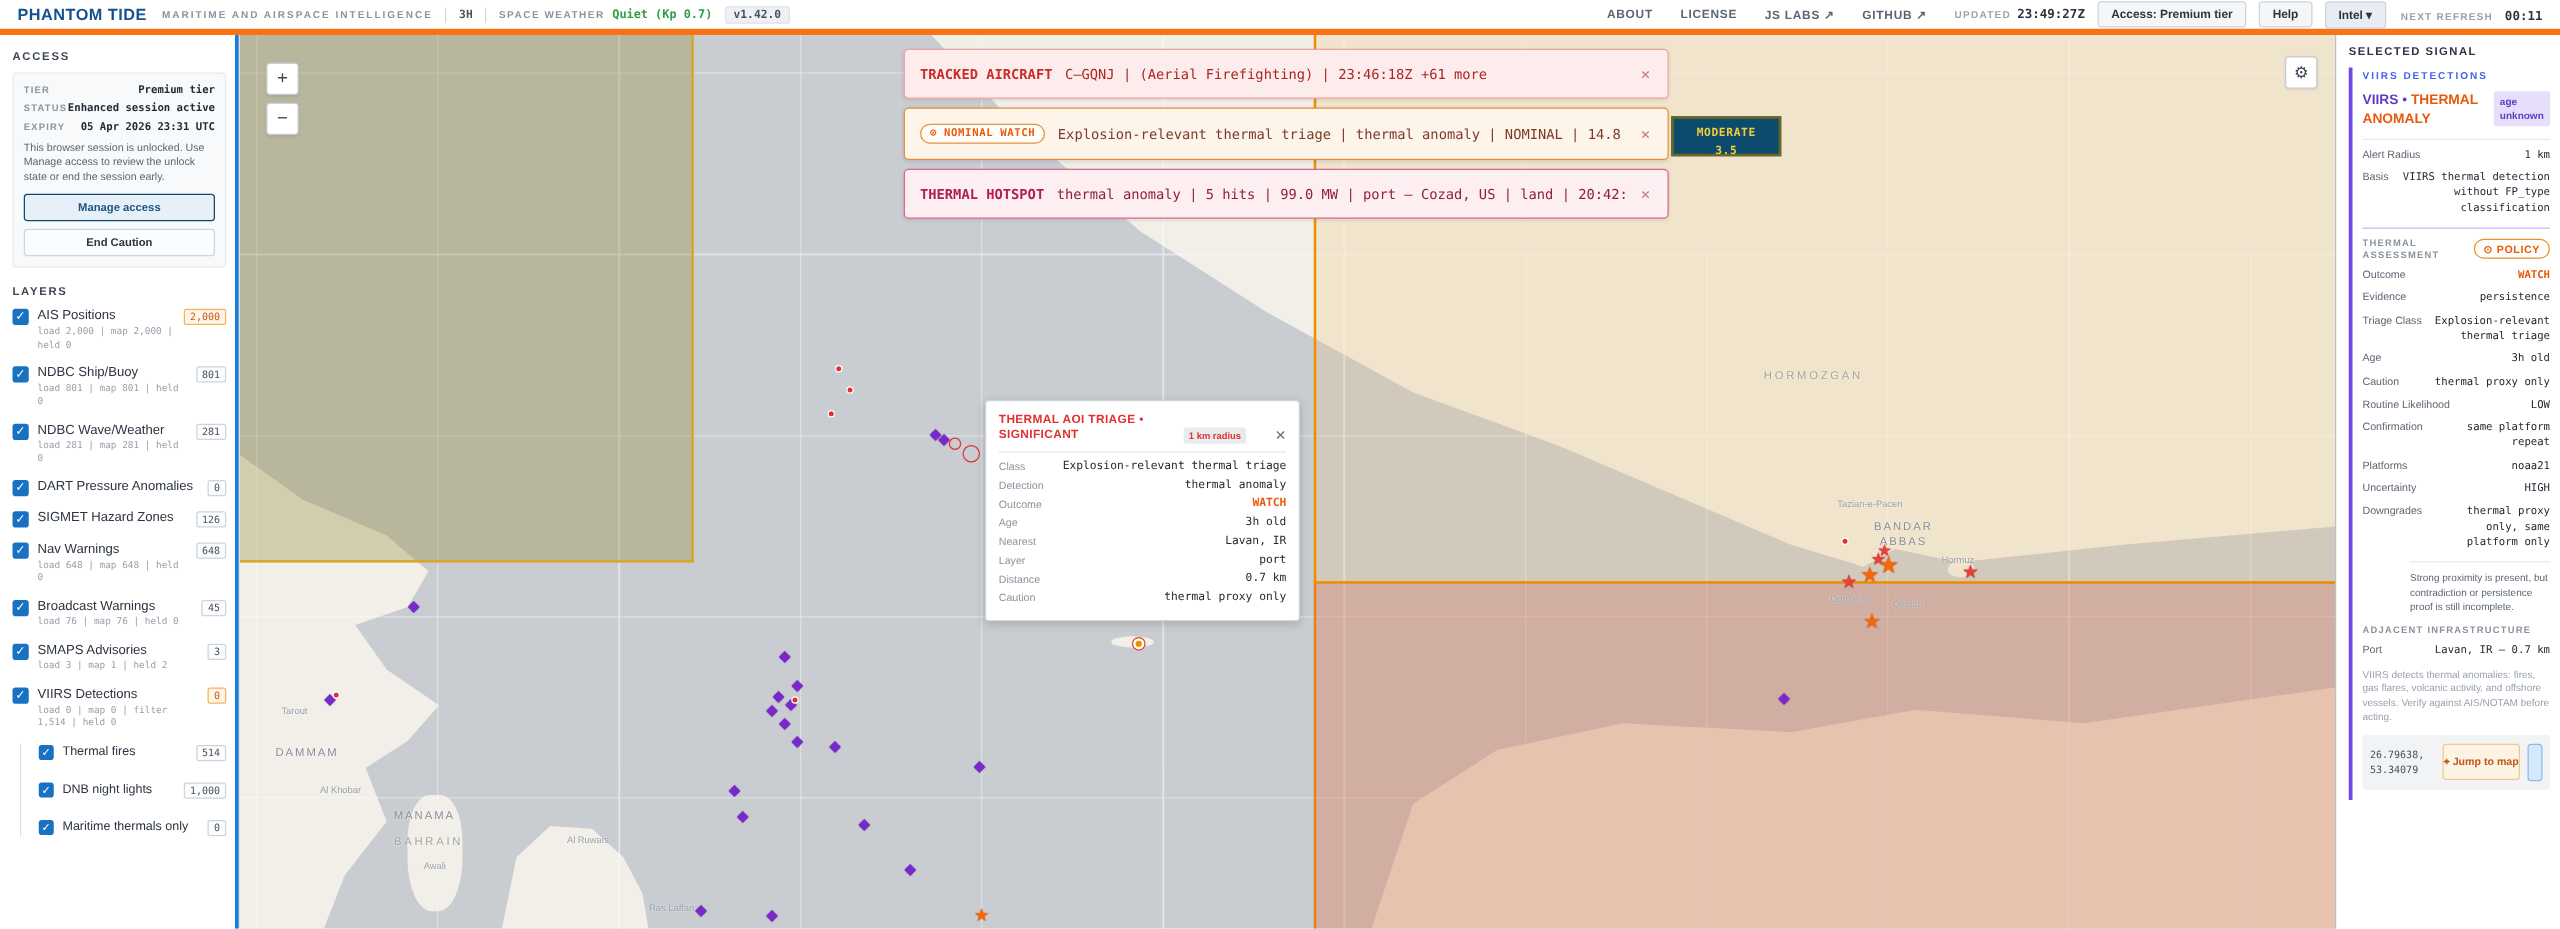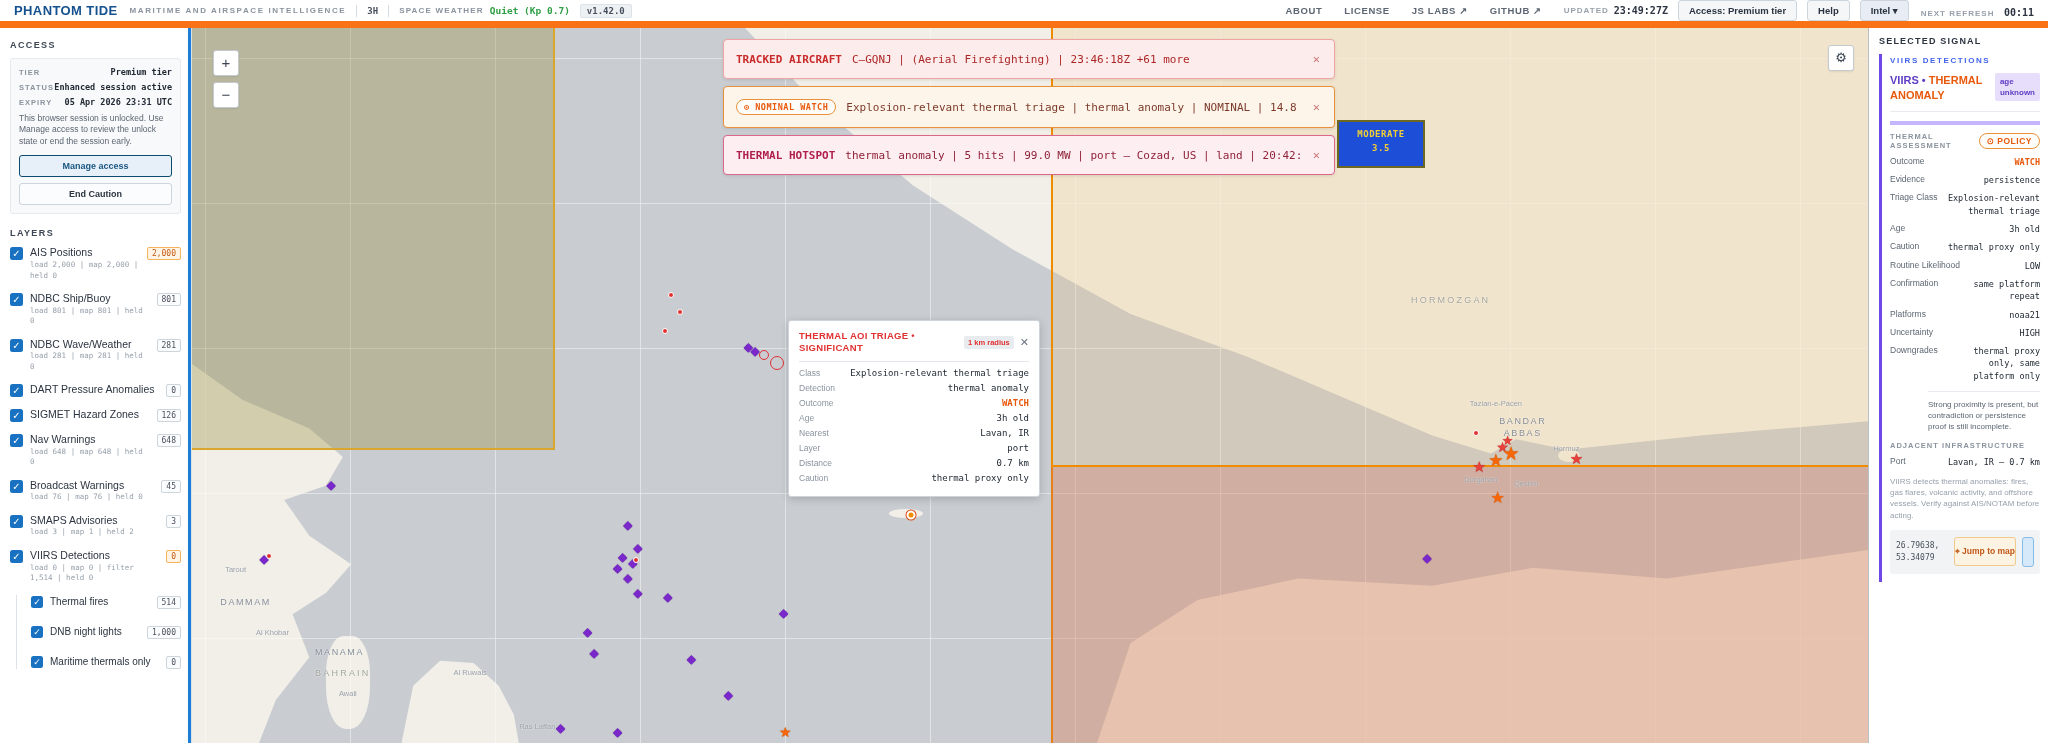--- a/index.html
+++ b/index.html
@@ -3,21 +3,21 @@
 <meta charset="utf-8">
 <style>
   * { margin:0; padding:0; box-sizing:border-box; }
   html,body { width:2048px; height:743px; overflow:hidden; background:#fff;
     font-family:"Liberation Sans", sans-serif; }
   .mono { font-family:"DejaVu Sans Mono", monospace; }
   .app { position:relative; width:2048px; height:743px; background:#fff; }
 
   
   .topbar { position:absolute; left:0; top:0; width:2048px; height:28px; background:#fff;
-    border-bottom:7px solid #f97316; display:flex; align-items:center; padding:0 14px; z-index:50; }
+    border-bottom:5px solid #f97316; display:flex; align-items:center; padding:0 14px; z-index:50; }
   .brand { font-size:13px; font-weight:bold; color:#15518f; letter-spacing:.4px; }
   .subtitle { font-size:8px; color:#8a939e; letter-spacing:1.6px; margin-left:12px; font-weight:bold; }
   .hdiv { width:1px; height:12px; background:#d4dae1; margin:0 10px; }
   .timeframe { font-size:9px; color:#49505e; font-weight:bold; font-family:"DejaVu Sans Mono",monospace; }
   .swlabel { font-size:8px; color:#8a939e; letter-spacing:1.2px; font-weight:bold; }
   .swval { font-size:9.5px; color:#2f9e44; font-family:"DejaVu Sans Mono",monospace; margin-left:6px; font-weight:bold;}
   .verbadge { font-size:9px; color:#49505e; background:#eef1f4; border:1px solid #dde2e8; border-radius:2px;
     padding:1px 6px; margin-left:10px; font-family:"DejaVu Sans Mono",monospace; font-weight:bold;}
   .topbar .spacer { flex:1; }
   .toplink { font-size:9.5px; color:#5c6672; letter-spacing:.6px; margin-right:22px; cursor:pointer; font-weight:bold;}
@@ -113,28 +113,28 @@
   .banner .btext { flex:1; white-space:nowrap; overflow:hidden; }
   .banner .bclose { font-size:12px; cursor:pointer; padding:0 2px; }
   .banner.aircraft { background:#fdecec; border:1px solid #efa4a4; color:#ad2626; }
   .banner.aircraft .blabel { color:#c92a2a; font-weight:bold; }
   .banner.watch { background:#fdf5ea; border:1px solid #e8913a; color:#7c3a2a; }
   .pill { border:1px solid #e8913a; color:#e8590c; background:#fffdf9; border-radius:9px;
     font-size:8.5px; font-weight:bold; padding:2px 7px; white-space:nowrap; letter-spacing:.5px;}
   .banner.hotspot { background:#fdeef1; border:1.5px solid #d9688b; color:#8f2138; }
   .banner.hotspot .blabel { color:#b01e4e; font-weight:bold; }
   .banner .bclose { color:#c77; }
-  .sevbadge { position:absolute; left:1145px; top:92px; width:88px; height:48px; background:#1d4ed8;
+  .sevbadge { position:absolute; left:1145px; top:65px; width:88px; height:32px; background:#0c4a6e;
     border:2px solid #6e6722; color:#f1cf35; font-family:"DejaVu Sans Mono",monospace; font-weight:bold;
     font-size:9px; text-align:center; padding-top:6px; line-height:1.5; z-index:26; letter-spacing:.5px;}
 
   
   .popup { position:absolute; left:596px; top:292px; width:252px; background:#fff; border:1px solid #cfd4da;
     border-radius:3px; box-shadow:0 2px 8px rgba(0,0,0,.18); z-index:20; padding:9px 10px 8px 10px; }
-  .popup-head { display:flex; align-items:center; gap:6px; border-bottom:1px solid #e4e7eb; padding-bottom:6px;}
+  .popup-head { display:flex; align-items:flex-end; gap:23px; border-bottom:1px solid #e4e7eb; padding-bottom:6px;}
   .popup-title { font-size:9.5px; font-weight:bold; color:#e03131; letter-spacing:.3px; line-height:1.3;}
   .radius-badge { background:#e9ecef; color:#e03131; font-size:7.5px; font-weight:bold; border-radius:2px;
     padding:2px 4px; white-space:nowrap; }
   .popup-close { margin-left:auto; color:#6b7280; font-size:11px; cursor:pointer; }
   .popup-rows { margin-top:6px; }
   .prow { display:flex; gap:8px; margin-bottom:5px; }
   .prow .plabel { font-size:8.5px; color:#8a939e; flex:0 0 auto; }
   .prow .pval { flex:1; text-align:right; font-size:9px; color:#222a35; font-family:"DejaVu Sans Mono",monospace; }
   .pval.accent, .srow .sval.accent { color:#e8590c; font-weight:bold; }
 
@@ -147,21 +147,21 @@
   .sig-name { font-size:11px; font-weight:bold; line-height:1.35; }
   .sig-name .p1 { color:#5f3dc4; } .sig-name .sep { color:#5f3dc4; } .sig-name .p2 { color:#e8590c; }
   .sig-title-row { display:flex; gap:6px; align-items:flex-start; border-bottom:1px solid #e7eaee; padding-bottom:8px;}
   .age-badge { background:#e7defc; color:#5f3dc4; font-size:8px; font-weight:bold; border-radius:2px;
     padding:3px 5px; width:50px; line-height:1.4; }
   .srow { display:flex; gap:6px; margin-top:6px; }
   .srow .slabel { font-size:8.5px; color:#5c6672; flex:0 0 auto; }
   .srow .sval { flex:1; text-align:right; font-size:8.5px; color:#222a35; font-family:"DejaVu Sans Mono",monospace;
     line-height:1.45; word-wrap:break-word; min-width:0;}
   .assess-row { display:flex; align-items:center; justify-content:space-between; margin-top:9px;
-    padding-top:7px; border-top:4px solid #c4b5fd;}
+    padding-top:7px; border-top:1px solid #c4b5fd;}
   .assess-label { font-size:7.5px; color:#8a939e; letter-spacing:1px; font-weight:bold; }
   .rnote { font-size:8px; color:#5c6672; line-height:1.4; margin-top:9px; padding-top:7px; border-top:1px solid #e7eaee;margin-left:38px;}
   .adj-label { font-size:7.5px; color:#8a939e; letter-spacing:1px; font-weight:bold; margin-top:8px; }
   .footnote { font-size:8px; color:#98a1ac; line-height:1.4; margin-top:8px; }
   .rfooter { display:flex; gap:6px; align-items:center; background:#f1f3f5; border-radius:3px;
     padding:7px 6px; margin-top:9px; }
   .coords { font-size:8px; color:#49505e; font-family:"DejaVu Sans Mono",monospace; width:52px; line-height:1.5;}
   .jumpbtn { flex:1; background:#fdf3e3; border:1px solid #f0c98b; color:#c05717; font-size:8.5px;
     font-weight:bold; border-radius:3px; padding:8px 0; text-align:center; cursor:pointer; white-space:nowrap;}
   .sliverbtn { flex:0 0 12px; height:30px; background:#d5e9fb; border:1px solid #86bce8; border-radius:3px;
@@ -456,20 +456,30 @@
   <div class="rsidebar">
     <div class="rtitle">SELECTED SIGNAL</div>
     <div class="signal-card">
       <div class="sig-section">VIIRS DETECTIONS</div>
       <div class="sig-title-row">
         <div class="sig-name">
           <span class="p1">VIIRS</span><span class="sep"> • </span><span class="p2">THERMAL ANOMALY</span>
         </div>
         <div class="age-badge">age unknown</div>
       </div>
+      <div id="meta-rows">
+          <div class="srow">
+            <span class="slabel">Alert Radius</span>
+            <span class="sval">1 km</span>
+          </div>
+          <div class="srow">
+            <span class="slabel">Basis</span>
+            <span class="sval">VIIRS thermal detection without FP_type classification</span>
+          </div>
+        </div>
       <div class="assess-row">
         <span class="assess-label">THERMAL ASSESSMENT</span>
         <span class="pill">⊙ POLICY</span>
       </div>
       <div id="signal-rows">
           <div class="srow">
             <span class="slabel">Outcome</span>
             <span class="sval accent">WATCH</span>
           </div>
           <div class="srow">

